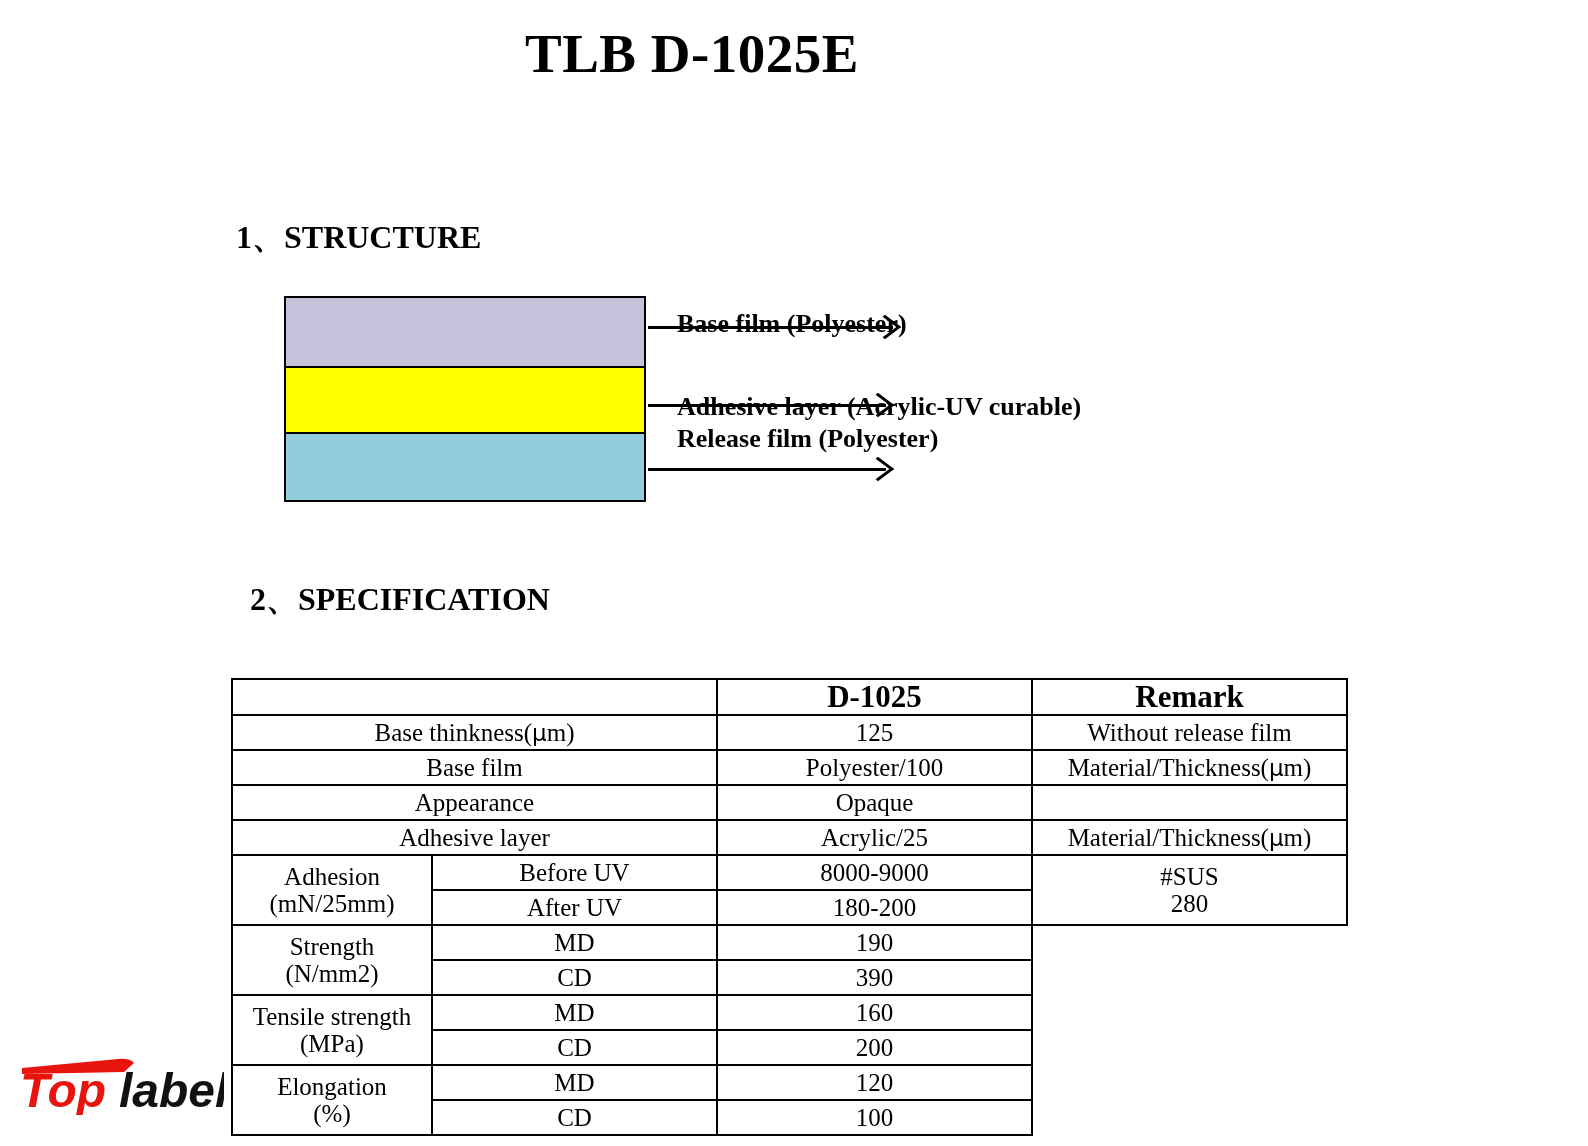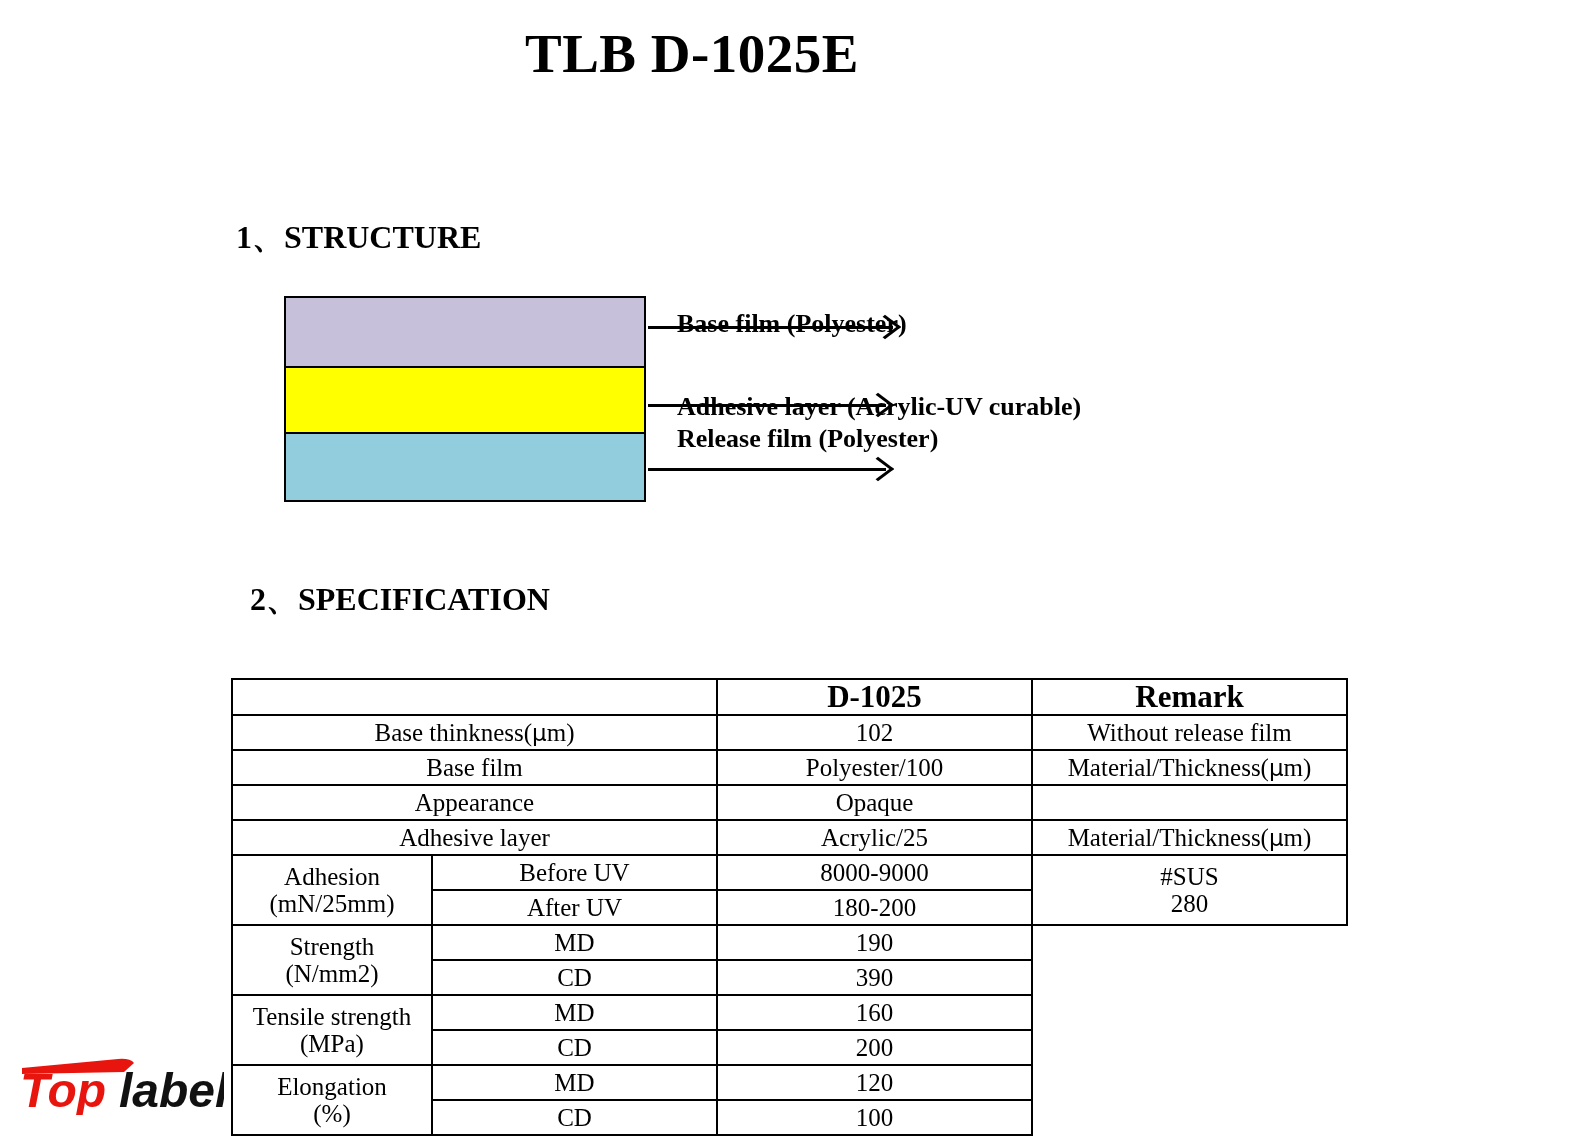--- a/index.html
+++ b/index.html
@@ -176,21 +176,21 @@
   <tbody>
 
     <tr>
       <td colspan="2"></td>
       <td class="head-cell">D-1025</td>
       <td class="head-cell">Remark</td>
     </tr>
 
     <tr>
       <td colspan="2"><span>Base thinkness(</span><span class="mu">µ</span><span>m)</span></td>
-      <td>102</td>
+      <td>125</td>
       <td>Without release film</td>
     </tr>
 
     <tr>
       <td colspan="2">Base film</td>
       <td>Polyester/100</td>
       <td><span>Material/Thickness(</span><span class="mu">µ</span><span>m)</span></td>
     </tr>
 
     <tr>

